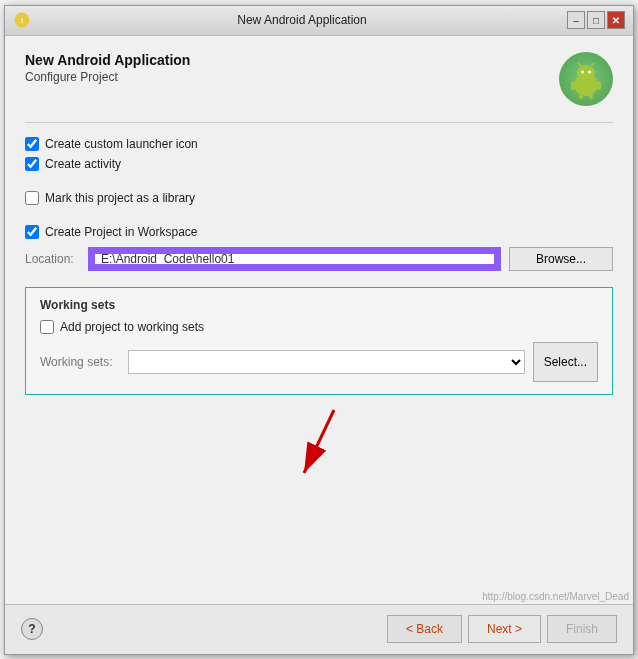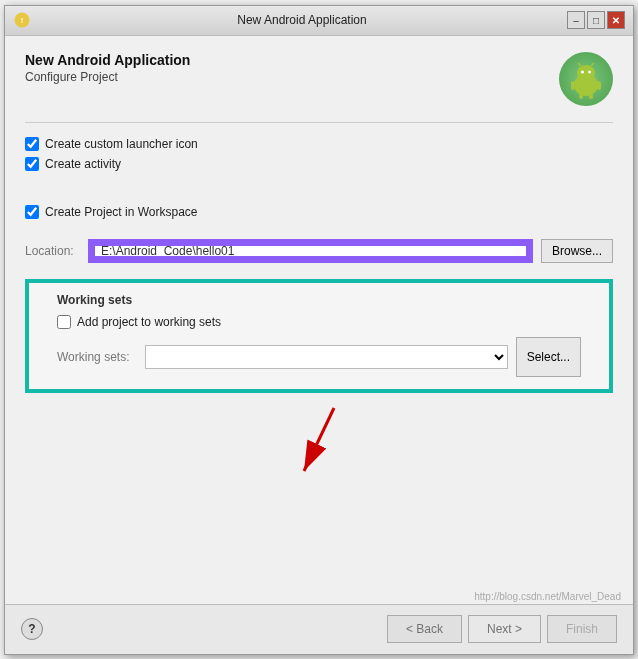--- a/index.html
+++ b/index.html
@@ -132,21 +132,21 @@
       height: 14px;
     }
 
     .section-gap {
       height: 14px;
     }
 
     .location-row {
       display: flex;
       align-items: center;
-      margin-top: 20px;
+      margin-top: 8px;
       gap: 8px;
     }
 
     .location-label {
       font-size: 12px;
       color: #777;
       white-space: nowrap;
       min-width: 55px;
     }
 
@@ -155,32 +155,32 @@
       height: 24px;
       border: 7px solid #8b5cf6;
       padding: 0 6px;
       font-size: 12px;
       background: white;
       color: #333;
     }
 
     .browse-btn {
       height: 24px;
-      padding: 0 10px;
+      padding: 0 26px;
       font-size: 12px;
       background: #e8e8e8;
       border: 1px solid #aaa;
       cursor: pointer;
       white-space: nowrap;
     }
 
     .working-sets-section {
       margin-top: 16px;
-      border: 4px solid #14b8a6;
-      padding: 10px 28px 12px;
+      border: 1px solid #14b8a6;
+      padding: 10px 14px 12px;
       background: #f5f5f5;
     }
 
     .working-sets-title {
       font-size: 12px;
       font-weight: bold;
       color: #333;
       margin-bottom: 8px;
     }
 
@@ -273,37 +273,37 @@
       gap: 6px;
     }
 
     .footer-btn {
       height: 28px;
       padding: 0 18px;
       font-size: 12px;
       background: #e0e0e0;
       border: 1px solid #aaa;
       cursor: pointer;
-      color: #737373;
+      color: #c2410c;
     }
 
     .footer-btn.next {
       background: #e8e8e8;
       font-weight: normal;
     }
 
     .footer-btn:disabled {
       color: #aaa;
     }
 
     .watermark {
       font-size: 10px;
       color: #aaa;
       text-align: right;
-      padding: 2px 12px;
+      padding: 2px 4px;
       background: #f0f0f0;
     }
   </style>
 </head>
 <body>
 
 <div class="window">
 
   <div class="title-bar">
     <div class="tb-icon-area">
@@ -356,20 +356,24 @@
       <span>Create custom launcher icon</span>
     </label>
 
     <label class="checkbox-row">
       <input type="checkbox" checked="" style="">
       <span>Create activity</span>
     </label>
 
     <div class="section-gap"></div>
 
+    <label class="checkbox-row">
+      <input type="checkbox" style="">
+      <span>Mark this project as a library</span>
+    </label>
 
     <div class="section-gap"></div>
 
     <label class="checkbox-row">
       <input type="checkbox" checked="" style="">
       <span>Create Project in Workspace</span>
     </label>
 
     <div class="location-row">
       <span class="location-label">Location:</span>

